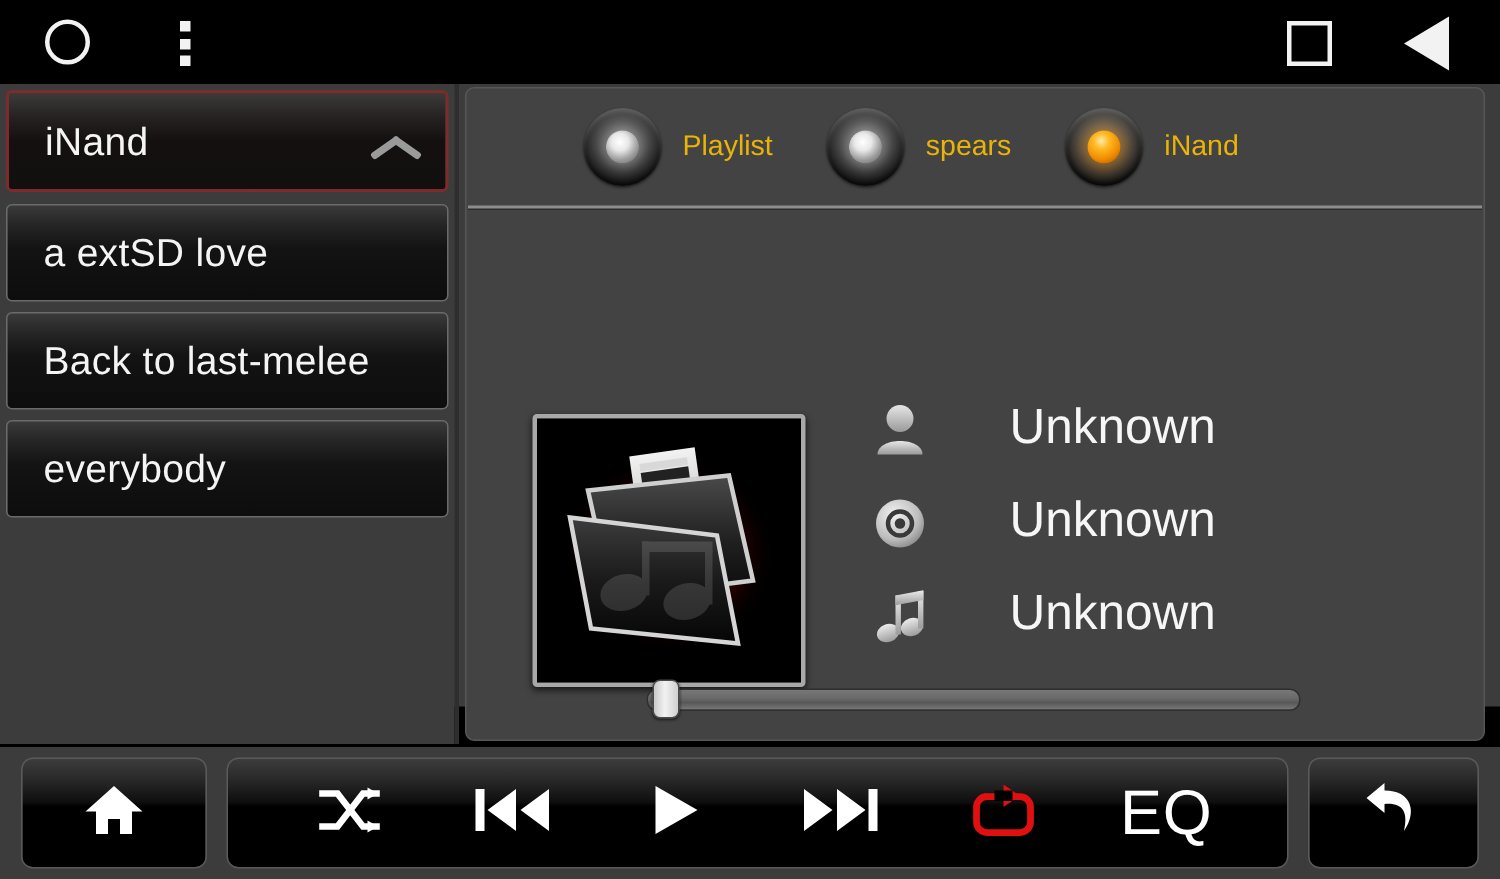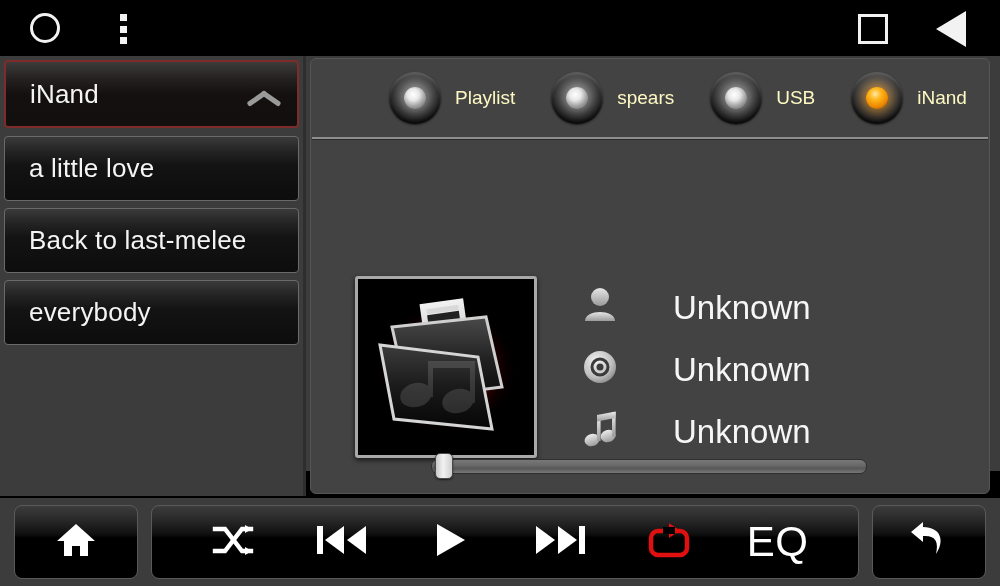--- a/index.html
+++ b/index.html
@@ -129,21 +129,21 @@
     width: 22px; height: 22px;
     border-radius: 50%;
     background: radial-gradient(circle at 42% 35%, #ffffff 0%, #e8e8e8 30%, #9d9d9d 62%, #5a5a5a 100%);
     box-shadow: 0 0 8px 3px rgba(235,235,235,.30);
   }
   .radio.on .bulb {
     background: radial-gradient(circle at 42% 32%, #ffe9a8 0%, #ffb81f 28%, #f08b00 62%, #9c4f00 100%);
     box-shadow: 0 0 10px 4px rgba(255,150,10,.45);
   }
   .source .stext {
-    color: #fef9c3;
+    color: #eab308;
     font-size: 19px;
     margin-left: 14px;
     white-space: nowrap;
   }
   .hdivider {
     height: 2px;
     background: #8d8d8d;
     box-shadow: 0 1px 0 #2b2b2b;
     margin: 0 1px;
   }
@@ -162,21 +162,21 @@
     display: flex; align-items: center; justify-content: center;
     overflow: hidden;
   }
   .albumart svg { display: block; }
 
   .meta {
     position: absolute; left: 266px; top: 126px;
     width: 400px;
   }
   .metarow {
-    display: flex; align-items: flex-end;
+    display: flex; align-items: flex-start;
     height: 62px;
   }
   .metarow .mi {
     width: 46px; height: 44px;
     display: flex; align-items: center; justify-content: center;
     flex: 0 0 46px;
   }
   .metarow .mtext {
     color: #f6f6f6;
     font-size: 33px;
@@ -256,21 +256,21 @@
   </div>
 
   <div class="sidebar">
 
     <div class="side-item header">
       <span class="label">iNand</span>
       <span class="chevron-up"></span>
     </div>
 
     <div class="side-item">
-      <span class="label">a little love</span>
+      <span class="label">a extSD love</span>
     </div>
     <div class="side-item">
       <span class="label">Back to last-melee</span>
     </div>
     <div class="side-item">
       <span class="label">everybody</span>
     </div>
   </div>
 
   <div class="vdivider"></div>
@@ -282,26 +282,20 @@
         <span class="radio">
             <span class="bulb"></span>
           </span>
         <span class="stext">Playlist</span>
       </div>
       <div class="source">
         <span class="radio">
             <span class="bulb"></span>
           </span>
         <span class="stext">spears</span>
-      </div>
-      <div class="source">
-        <span class="radio">
-            <span class="bulb"></span>
-          </span>
-        <span class="stext">USB</span>
       </div>
       <div class="source">
         <span class="radio on">
             <span class="bulb"></span>
           </span>
         <span class="stext">iNand</span>
       </div>
     </div>
 
     <div class="hdivider"></div>

